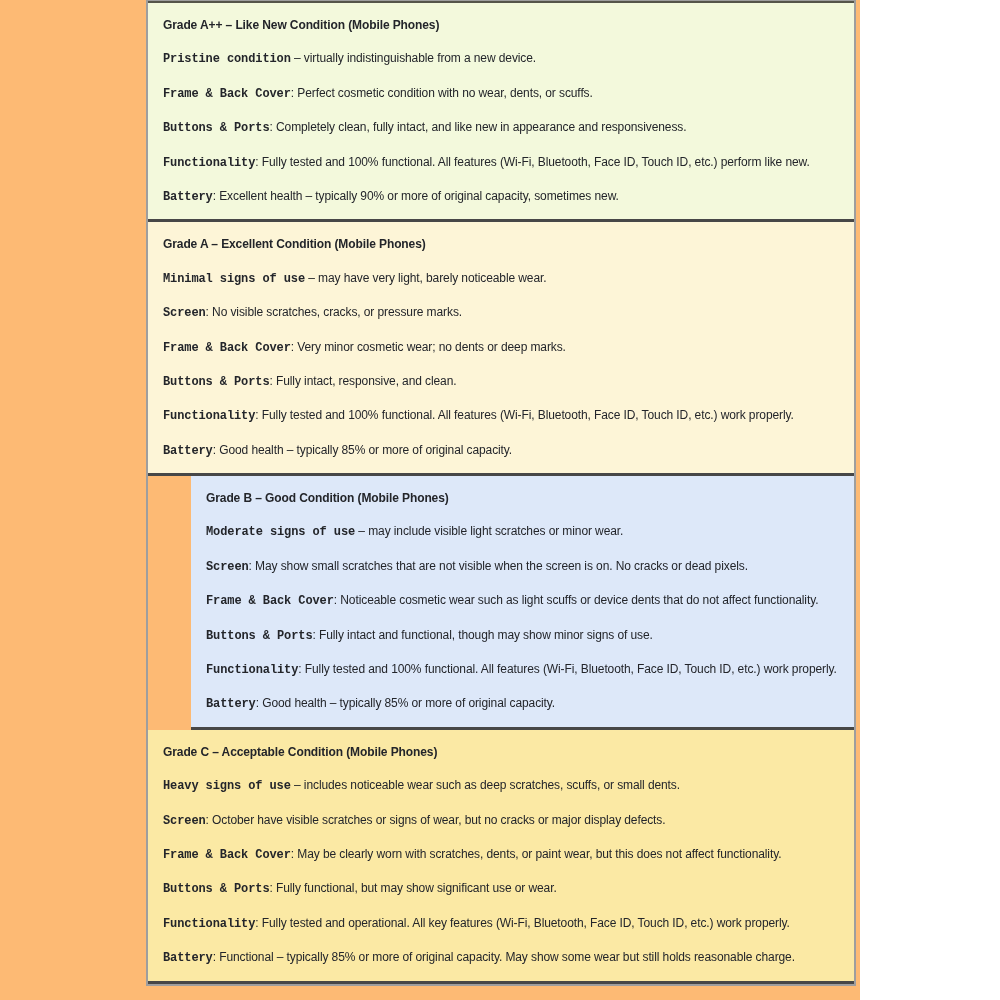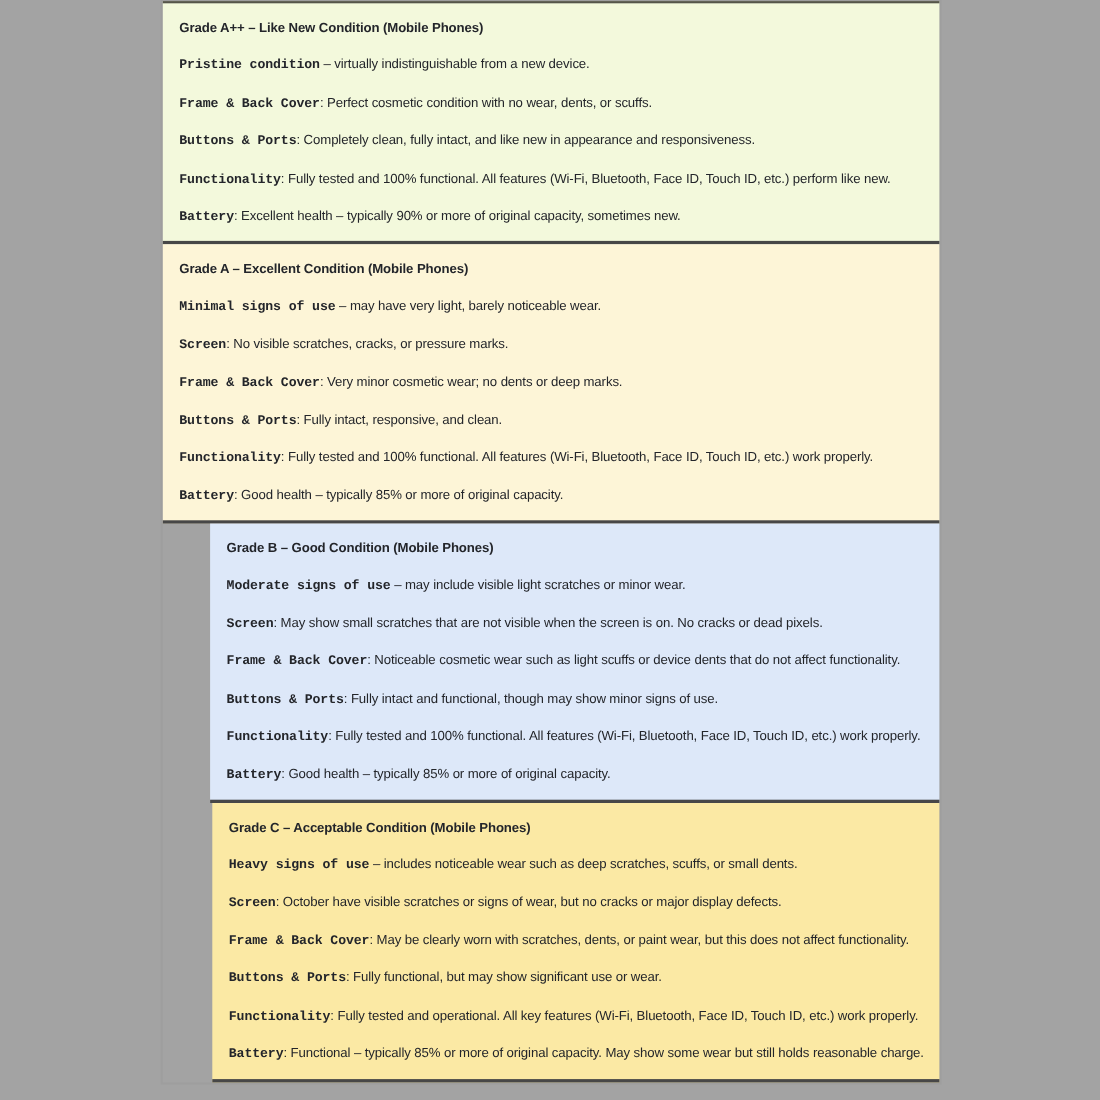--- a/index.html
+++ b/index.html
@@ -5,23 +5,23 @@
   html, body {
     margin: 0;
     padding: 0;
     background: #ffffff;
     width: 1000px;
     height: 1000px;
     font-family: "Liberation Sans", sans-serif;
   }
   .page {
     position: relative;
-    width: 1000px;
+    width: 860px;
     height: 1000px;
-    background: #a3a3a3;
+    background: #fdba74;
     overflow: hidden;
   }
   .doc {
     position: absolute;
     left: 146px;
     top: 0;
     width: 710px;
     box-sizing: border-box;
     border: 2px solid #9e9e9e;
     border-top-width: 1px;
@@ -80,21 +80,21 @@
     <div class="sec" style="background: rgb(221, 232, 249); margin-left: 43px;">
       <p class="ttl">Grade B – Good Condition (Mobile Phones)</p>
       <p><b>Moderate signs of use</b><span> – may include visible light scratches or minor wear.</span></p>
       <p><b>Screen</b><span>: May show small scratches that are not visible when the screen is on. No cracks or dead pixels.</span></p>
       <p><b>Frame &amp; Back Cover</b><span>: Noticeable cosmetic wear such as light scuffs or device dents that do not affect functionality.</span></p>
       <p><b>Buttons &amp; Ports</b><span>: Fully intact and functional, though may show minor signs of use.</span></p>
       <p><b>Functionality</b><span>: Fully tested and 100% functional. All features (Wi-Fi, Bluetooth, Face ID, Touch ID, etc.) work properly.</span></p>
       <p><b>Battery</b><span>: Good health – typically 85% or more of original capacity.</span></p>
     </div>
 
-    <div class="sec" style="background: rgb(251, 233, 164); margin-left: 45px;">
+    <div class="sec" style="background: rgb(251, 233, 164);">
       <p class="ttl">Grade C – Acceptable Condition (Mobile Phones)</p>
       <p><b>Heavy signs of use</b><span> – includes noticeable wear such as deep scratches, scuffs, or small dents.</span></p>
       <p><b>Screen</b><span>: October have visible scratches or signs of wear, but no cracks or major display defects.</span></p>
       <p><b>Frame &amp; Back Cover</b><span>: May be clearly worn with scratches, dents, or paint wear, but this does not affect functionality.</span></p>
       <p><b>Buttons &amp; Ports</b><span>: Fully functional, but may show significant use or wear.</span></p>
       <p><b>Functionality</b><span>: Fully tested and operational. All key features (Wi-Fi, Bluetooth, Face ID, Touch ID, etc.) work properly.</span></p>
       <p><b>Battery</b><span>: Functional – typically 85% or more of original capacity. May show some wear but still holds reasonable charge.</span></p>
     </div>
 
   </div>

